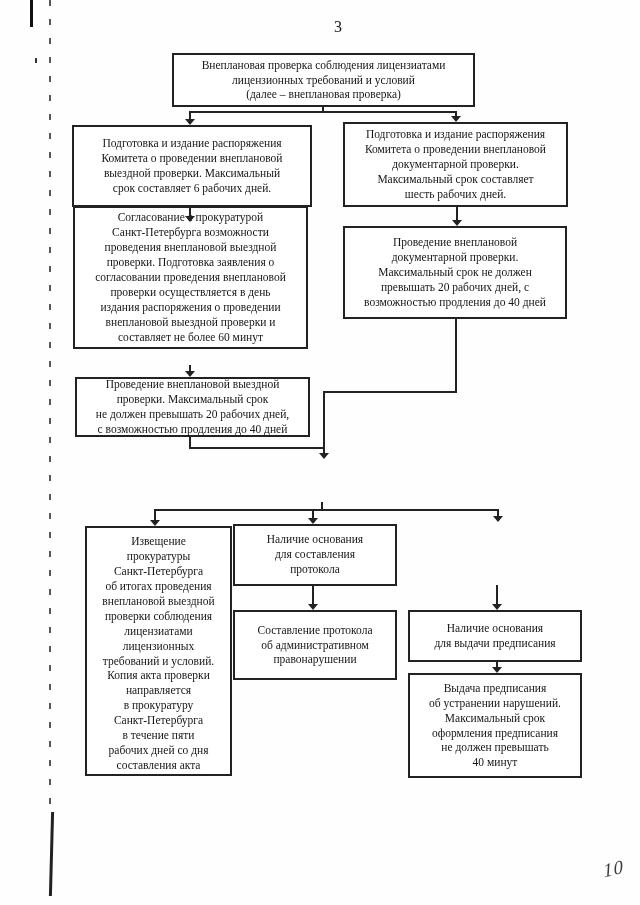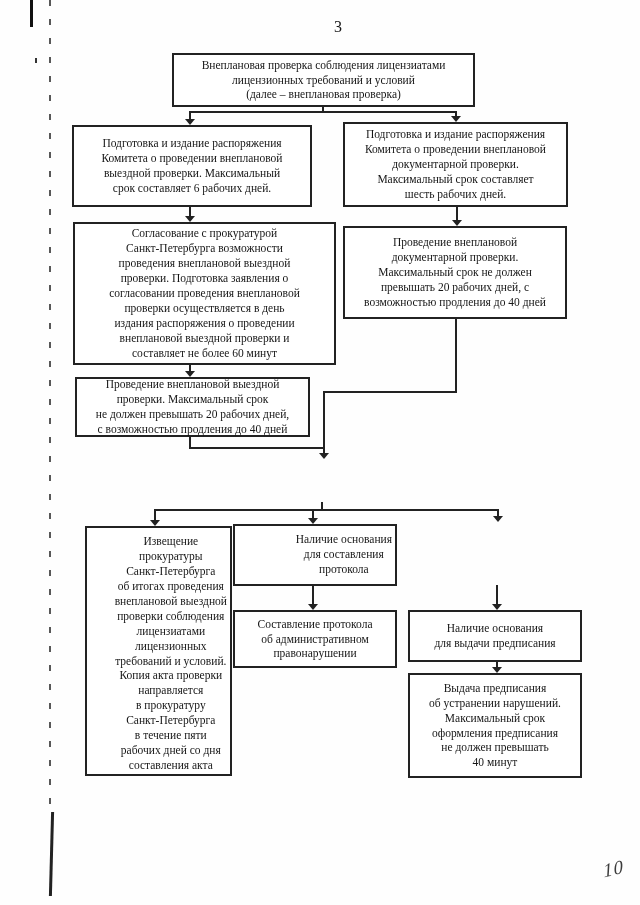--- a/index.html
+++ b/index.html
@@ -16,21 +16,21 @@
   .node{
     position:absolute;box-sizing:border-box;
     border:2px solid #222;background:#fff;
     display:flex;align-items:center;justify-content:center;
     padding:2px 3px;
   }
   .node .txt{
     white-space:pre-line;text-align:center;
     font-size:11.5px;line-height:1.3;
   }
-  .node.vtop{align-items:flex-start;justify-content:flex-end;}
+  .node.vtop{align-items:flex-start;}
   .node.vtop .txt{padding-top:4px;}
   .v,.h{position:absolute;background:#222;}
   .v{width:2px;}
   .h{height:2px;}
   .arr{
     position:absolute;width:0;height:0;
     border-left:5px solid transparent;border-right:5px solid transparent;
     border-top:6px solid #222;
   }
   .edge-top{position:absolute;left:30px;top:0;width:3px;height:27px;background:#111;}
@@ -74,21 +74,21 @@
   </div>
 
   <div class="node" style="left:343px;top:122px;width:225px;height:85px;">
     <span class="txt">Подготовка и издание распоряжения
 Комитета о проведении внеплановой
 документарной проверки.
 Максимальный срок составляет
 шесть рабочих дней.</span>
   </div>
 
-  <div class="node" style="left:73px;top:222px;width:263px;height:143px;align-items:center;">
+  <div class="node" style="left:73px;top:206px;width:235px;height:143px;align-items:center;">
     <span class="txt">Согласование с прокуратурой
 Санкт-Петербурга возможности
 проведения внеплановой выездной
 проверки. Подготовка заявления о
 согласовании проведения внеплановой
 проверки осуществляется в день
 издания распоряжения о проведении
 внеплановой выездной проверки и
 составляет не более 60 минут</span>
   </div>
@@ -127,21 +127,21 @@
 рабочих дней со дня
 составления акта</span>
   </div>
 
   <div class="node vtop" style="left:233px;top:524px;width:164px;height:62px;">
     <span class="txt">Наличие основания
 для составления
 протокола</span>
   </div>
 
-  <div class="node" style="left:233px;top:610px;width:164px;height:58px;">
+  <div class="node" style="left:233px;top:610px;width:164px;height:70px;">
     <span class="txt">Составление протокола
 об административном
 правонарушении</span>
   </div>
 
 
   <div class="node" style="left:408px;top:610px;width:174px;height:52px;">
     <span class="txt">Наличие основания
 для выдачи предписания</span>
   </div>

